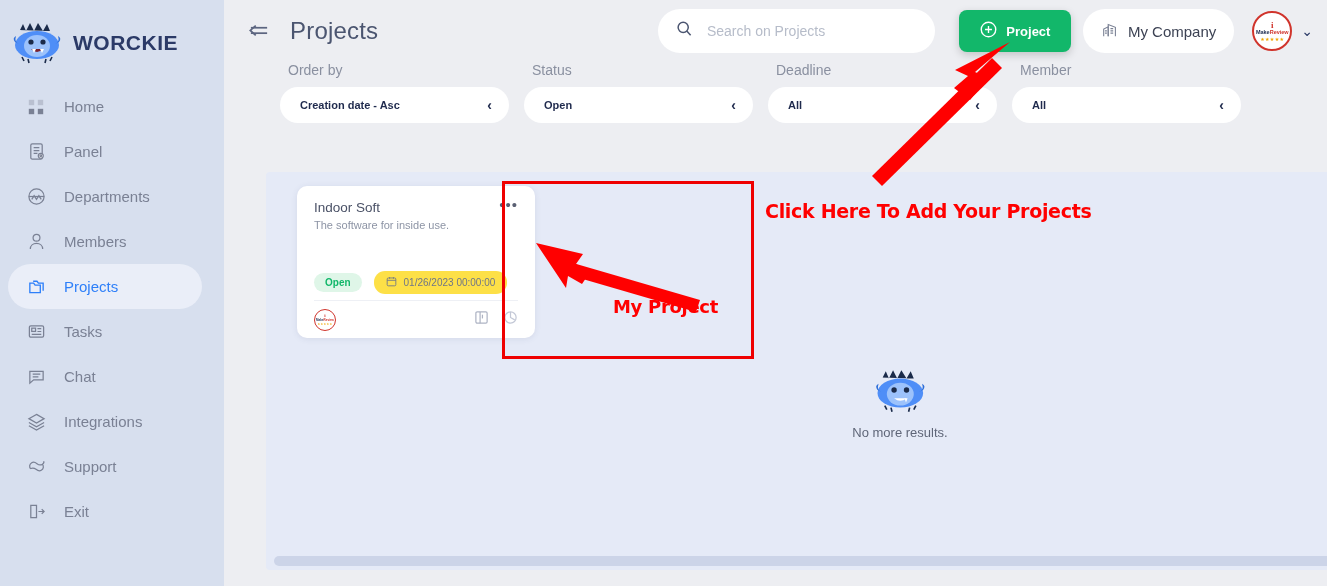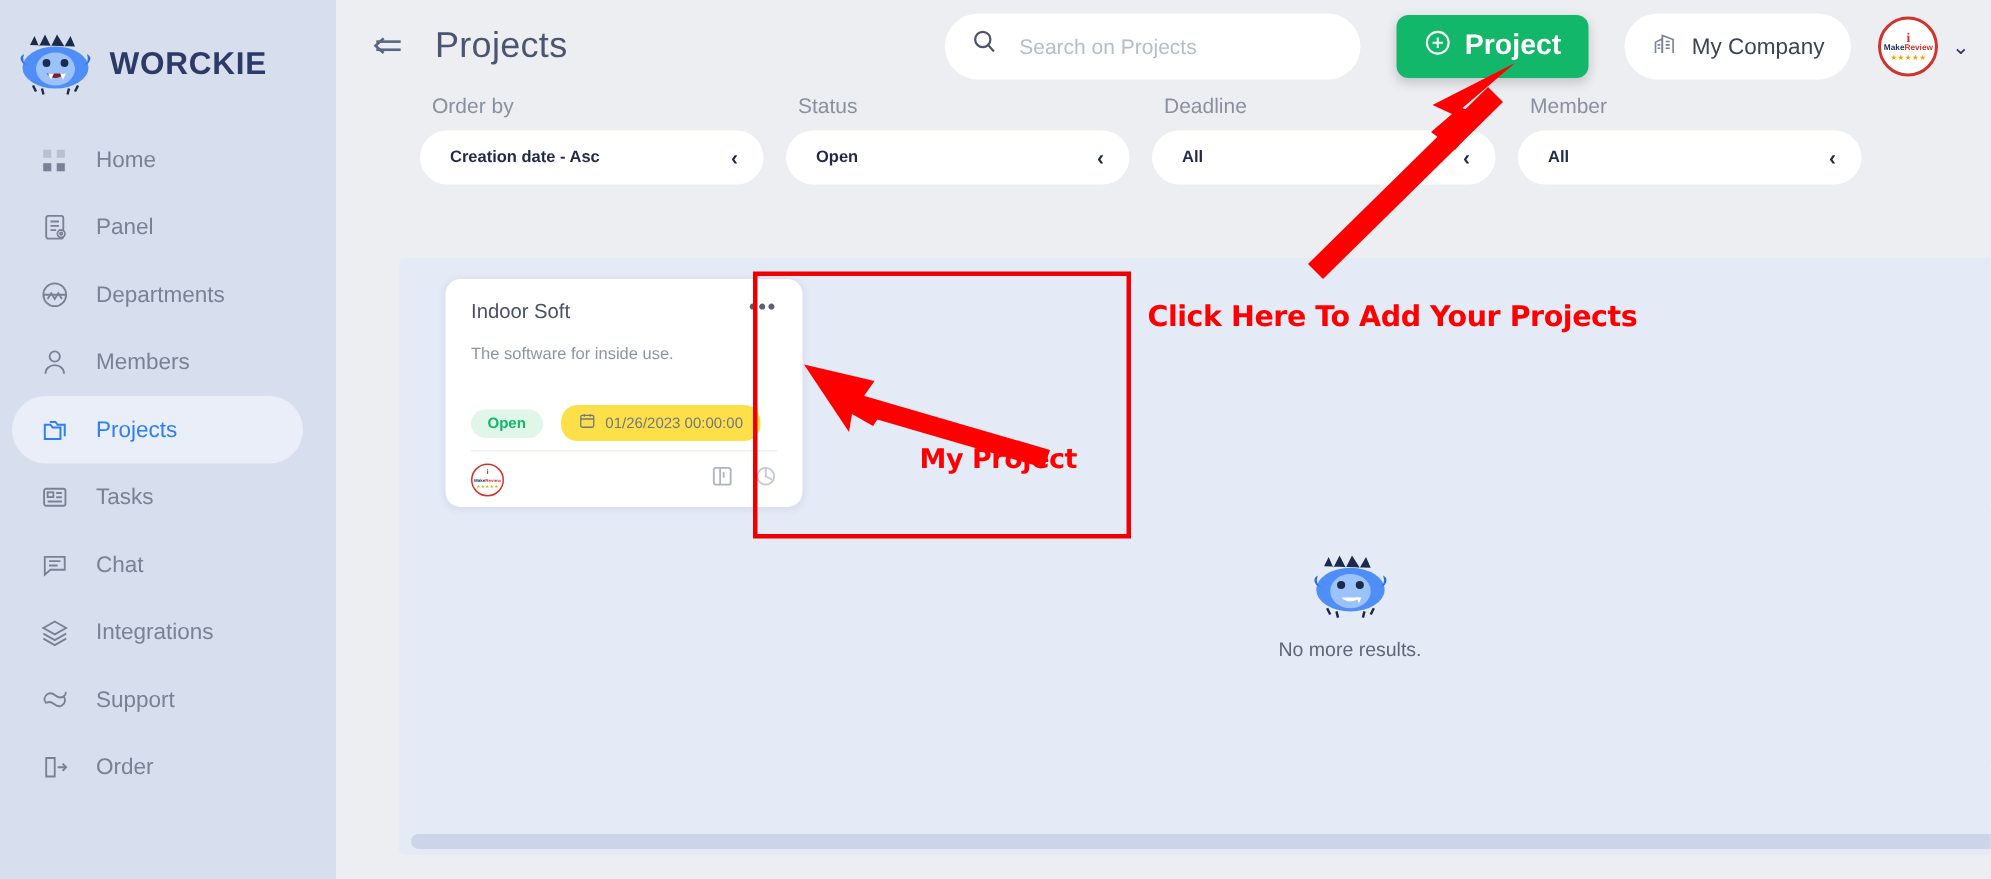--- a/index.html
+++ b/index.html
@@ -78,28 +78,28 @@
     font-family: "Liberation Sans", sans-serif;
     font-size: 14px; color: #9aa0ad;
     width: 100%;
   }
   .search-input::placeholder { color: #b6bcc9; }
 
   .btn-project {
     height: 42px; min-width: 112px;
     background: #12b76a;
     color: #fff; border: 0; border-radius: 8px;
-    font-size: 19px; font-weight: 600;
+    font-size: 13px; font-weight: 600;
     font-family: "Liberation Sans", sans-serif;
     display: flex; align-items: center; justify-content: center;
     gap: 8px;
     padding: 0 18px;
     cursor: pointer;
     box-shadow: 0 3px 8px rgba(0,0,0,0.18);
-    margin-right: 24px;
+    margin-right: 12px;
   }
   .btn-company {
     height: 44px;
     background: #fff; border: 0; border-radius: 22px;
     display: flex; align-items: center; gap: 9px;
     padding: 0 18px;
     font-size: 15px; color: #3d4354;
     font-family: "Liberation Sans", sans-serif;
     cursor: pointer;
     margin-right: 18px;
@@ -155,21 +155,21 @@
     position: absolute; left: 31px; top: 14px;
     width: 238px; height: 152px;
     background: #fff;
     border-radius: 10px;
     box-shadow: 0 1px 6px rgba(60,70,110,0.10);
     padding: 14px 17px 0 17px;
   }
   .card-top { display: flex; align-items: flex-start; justify-content: space-between; }
   .card-title { font-size: 13.5px; color: #4a5166; }
   .card-dots { color: #5a6073; font-size: 15px; letter-spacing: 1px; line-height: 10px; cursor: pointer; }
-  .card-desc { font-size: 11px; color: #8d94a5; margin-top: 15px; }
+  .card-desc { font-size: 11px; color: #8d94a5; margin-top: 4px; }
   .card-meta { position: absolute; left: 17px; bottom: 44px; display: flex; align-items: center; gap: 12px; }
   .pill-open {
     background: #dff6e8; color: #12b76a;
     font-size: 10px; font-weight: 700;
     padding: 4px 11px; border-radius: 10px;
   }
   .pill-date {
     background: #fde047; color: #6f7688;
     font-size: 10px;
     padding: 5px 12px; border-radius: 11px;
@@ -348,21 +348,21 @@
         <span>Support</span>
       </div>
 
       <div class="nav-item">
         <span class="ico">
           <svg viewBox="0 0 20 20" width="19" height="19" fill="none" stroke="#7a8194" stroke-width="1.3">
               <path d="M4 3.5h6v13H4z"></path>
               <path d="M12 10h6M15.5 7.5 18 10l-2.5 2.5"></path>
             </svg>
         </span>
-        <span>Order</span>
+        <span>Exit</span>
       </div>
     </nav>
   </aside>
 
   <section class="main">
 
     <div class="header">
       <span class="collapse-icon">
         <svg viewBox="0 0 24 24" width="26" height="26" fill="none" stroke="#5c6580" stroke-width="1.6">
           <path d="M9 7 L4 11.5 L9 16"></path>

